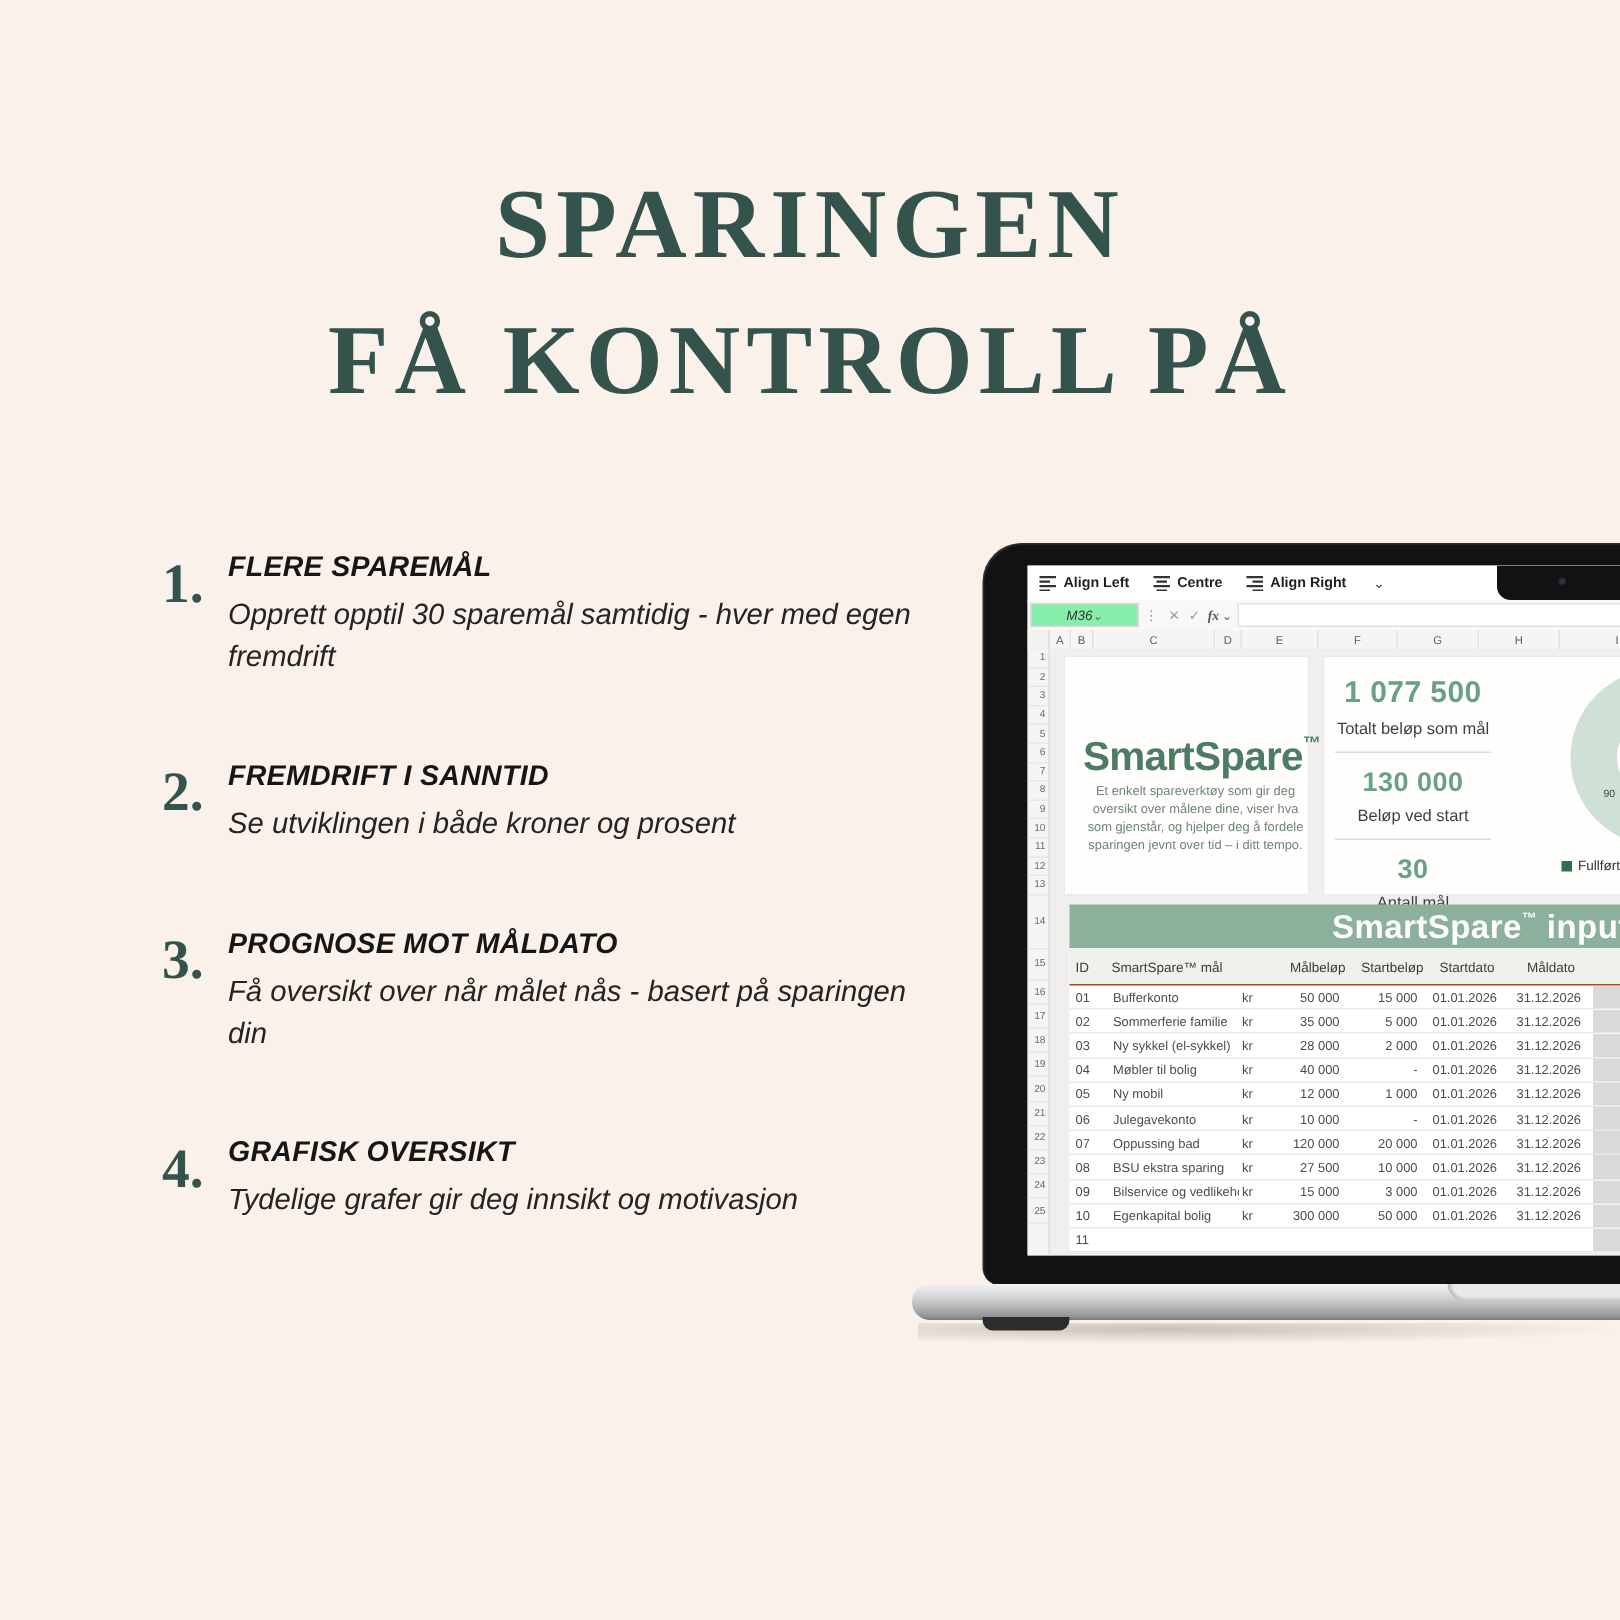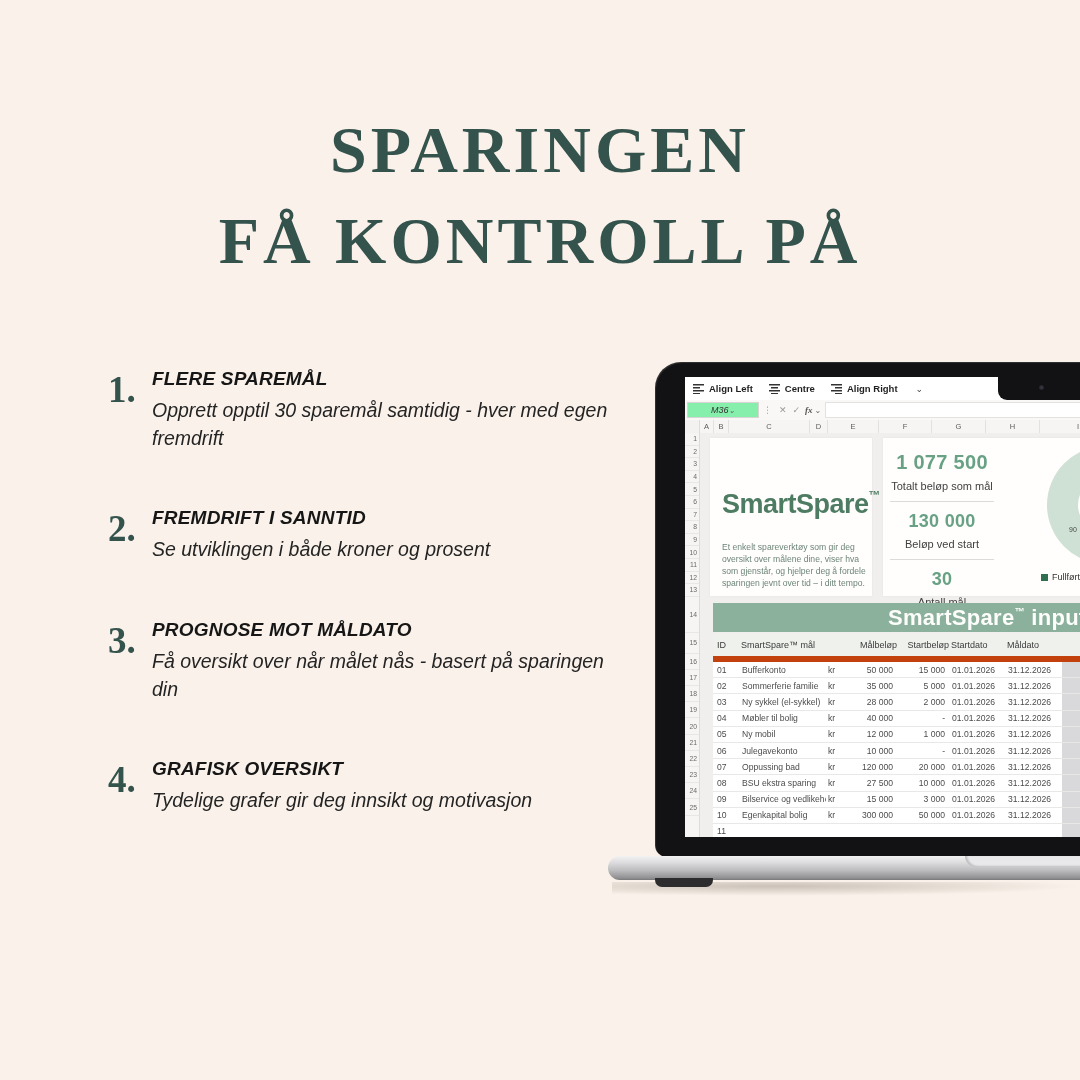--- a/index.html
+++ b/index.html
@@ -74,21 +74,21 @@
   .row-gutter{width:14px;background:#f6f5f3;border-right:1px solid #dddcdb;
     display:flex;flex-direction:column;font-size:6.8px;color:#6a6a6a;}
   .gut-cell{display:flex;align-items:center;justify-content:flex-end;padding-right:2px;
     border-bottom:1px solid #e8e7e6;flex:0 0 auto;}
   .sheet{position:relative;flex:1;background:#f1efed;overflow:hidden;}
   
   .logo-card{position:absolute;left:10px;top:5px;width:162px;height:158px;background:#fffefd;
     box-shadow:0 0 2px rgba(0,0,0,.06);padding:0;}
   .logo-text{position:absolute;left:12px;top:50px;font-size:27px;font-weight:700;color:#4e7c63;letter-spacing:-.5px;}
   .logo-tm{font-size:12px;vertical-align:14px;letter-spacing:0;}
-  .logo-desc{position:absolute;left:12px;top:104px;width:150px;font-size:8.6px;line-height:1.38;color:#6d8577;}
+  .logo-desc{position:absolute;left:12px;top:84px;width:150px;font-size:8.6px;line-height:1.38;color:#6d8577;text-align:center;}
   
   .kpi-card{position:absolute;left:183px;top:5px;width:300px;height:158px;background:#fffefd;
     box-shadow:0 0 2px rgba(0,0,0,.06);}
   .kpi-col{position:absolute;left:0;top:0;width:118px;text-align:center;}
   .kpi-value{font-weight:700;color:#68a184;font-size:20px;margin-top:13px;letter-spacing:.3px;}
   .kpi-value.small{font-size:18px;margin-top:9px;}
   .kpi-label{font-size:11px;color:#3f3f3f;margin-top:6px;}
   .kpi-div{width:104px;height:1px;background:#dcdbda;margin:9px auto 0;}
   .donut{position:absolute;left:164px;top:8px;width:118px;height:118px;border-radius:50%;background:#cfe0d4;}
   .donut-hole{position:absolute;left:31px;top:31px;width:56px;height:56px;border-radius:50%;background:#fffefd;}
@@ -98,28 +98,28 @@
   .legend-sq{width:7px;height:7px;background:#2f6e4f;}
   
   .banner{position:absolute;left:13px;top:170px;width:440px;height:29px;background:#8bb19c;
     display:flex;align-items:center;}
   .banner-text{margin-left:175px;color:#fdfdfb;font-weight:700;font-size:22px;letter-spacing:.3px;white-space:nowrap;}
   .banner-tm{font-size:10px;vertical-align:10px;}
   
   .goal-table{position:absolute;left:13px;top:201px;width:400px;border-collapse:collapse;
     font-size:8.6px;color:#4c4c4c;table-layout:fixed;background:#fff;}
   .goal-table th{height:20px;background:#eef1ec;color:#3b3b3b;font-weight:400;font-size:9px;
-    border-bottom:6px solid #c2410c;white-space:nowrap;overflow:hidden;}
+    border-bottom:1px solid #c2410c;white-space:nowrap;overflow:hidden;}
   .goal-table td{height:15.2px;border-bottom:1px solid #e9e8e7;white-space:nowrap;overflow:hidden;
     padding:0 5px 0 2px;}
   .goal-table .c-id{width:22px;text-align:left;padding-left:4px;}
   .goal-table .c-name{width:84px;text-align:left;margin-left:17px;}
   .goal-table .c-kr{width:18px;text-align:left;}
   .goal-table .c-num{width:50px;text-align:right;}
-  .goal-table .c-date{width:54px;text-align:left;}
+  .goal-table .c-date{width:54px;text-align:center;}
   .goal-table .c-mon{width:55px;text-align:right;}
   .goal-table td.c-mon{background:#d9d9dc;}
   
   .laptop-base{position:absolute;left:608px;top:856px;width:480px;height:24px;
     background:linear-gradient(#f2f2f3 0%,#dcdcde 28%,#bcbcbe 60%,#909092 92%,#77777a 100%);
     border-radius:12px 0 0 12px;}
   .base-groove{position:absolute;left:357px;top:0;width:130px;height:11px;background:#e9e9eb;
     border-bottom-left-radius:11px;box-shadow:inset 2px -1px 2px rgba(0,0,0,.18);}
   .laptop-foot{position:absolute;left:655px;top:878px;width:58px;height:9px;background:#2c2c2e;
     border-radius:0 0 7px 7px;}

